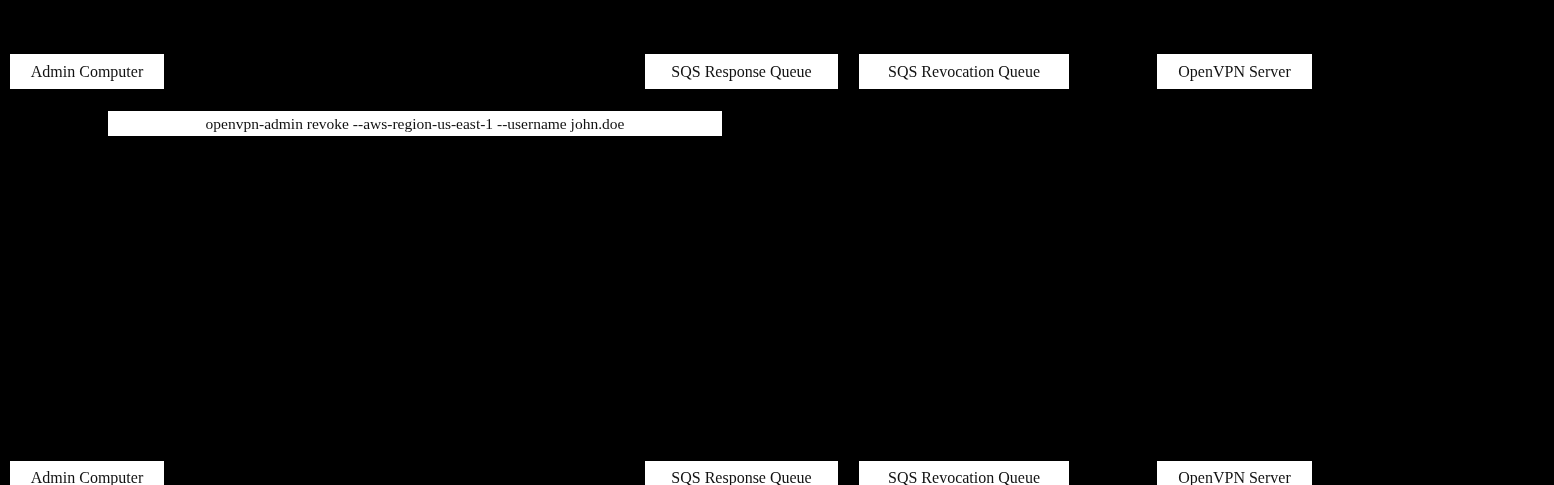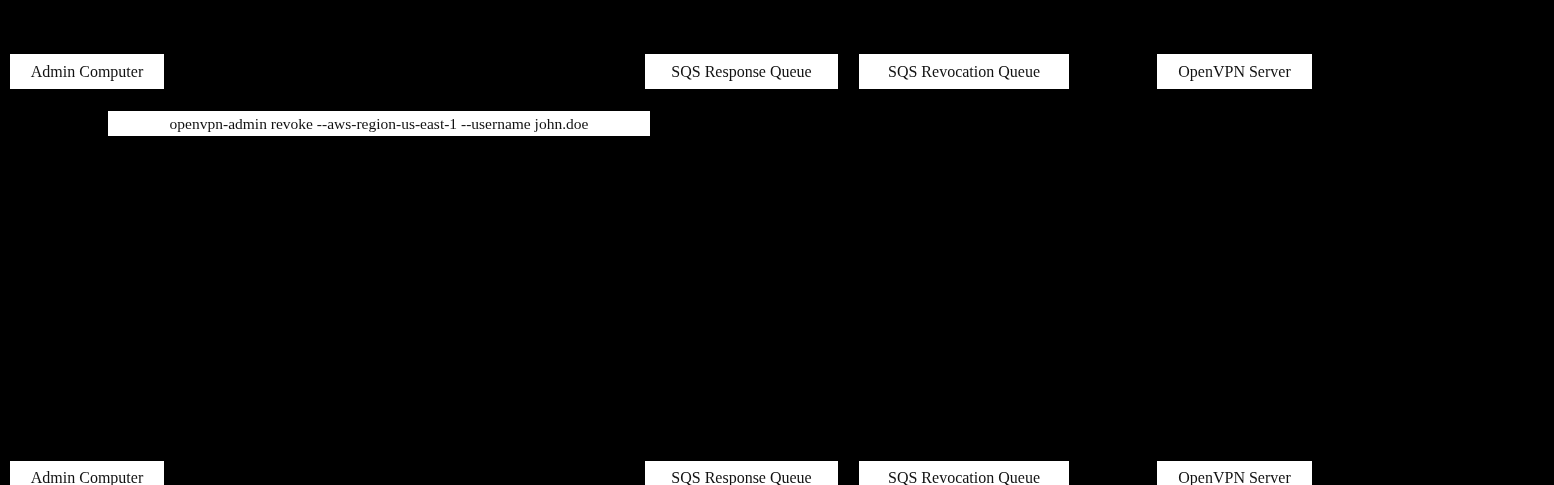--- a/index.html
+++ b/index.html
@@ -28,21 +28,21 @@
     box-sizing: border-box;
   }
   .actor-box.bottom {
     height: 34px;
     line-height: 34px;
   }
   .message-label {
     position: absolute;
     left: 108px;
     top: 79px;
-    width: 542px;
+    width: 614px;
     height: 25px;
     background: #ffffff;
     color: #111111;
     font-size: 15.5px;
     line-height: 25px;
     text-align: center;
     white-space: nowrap;
     box-sizing: border-box;
   }
   

